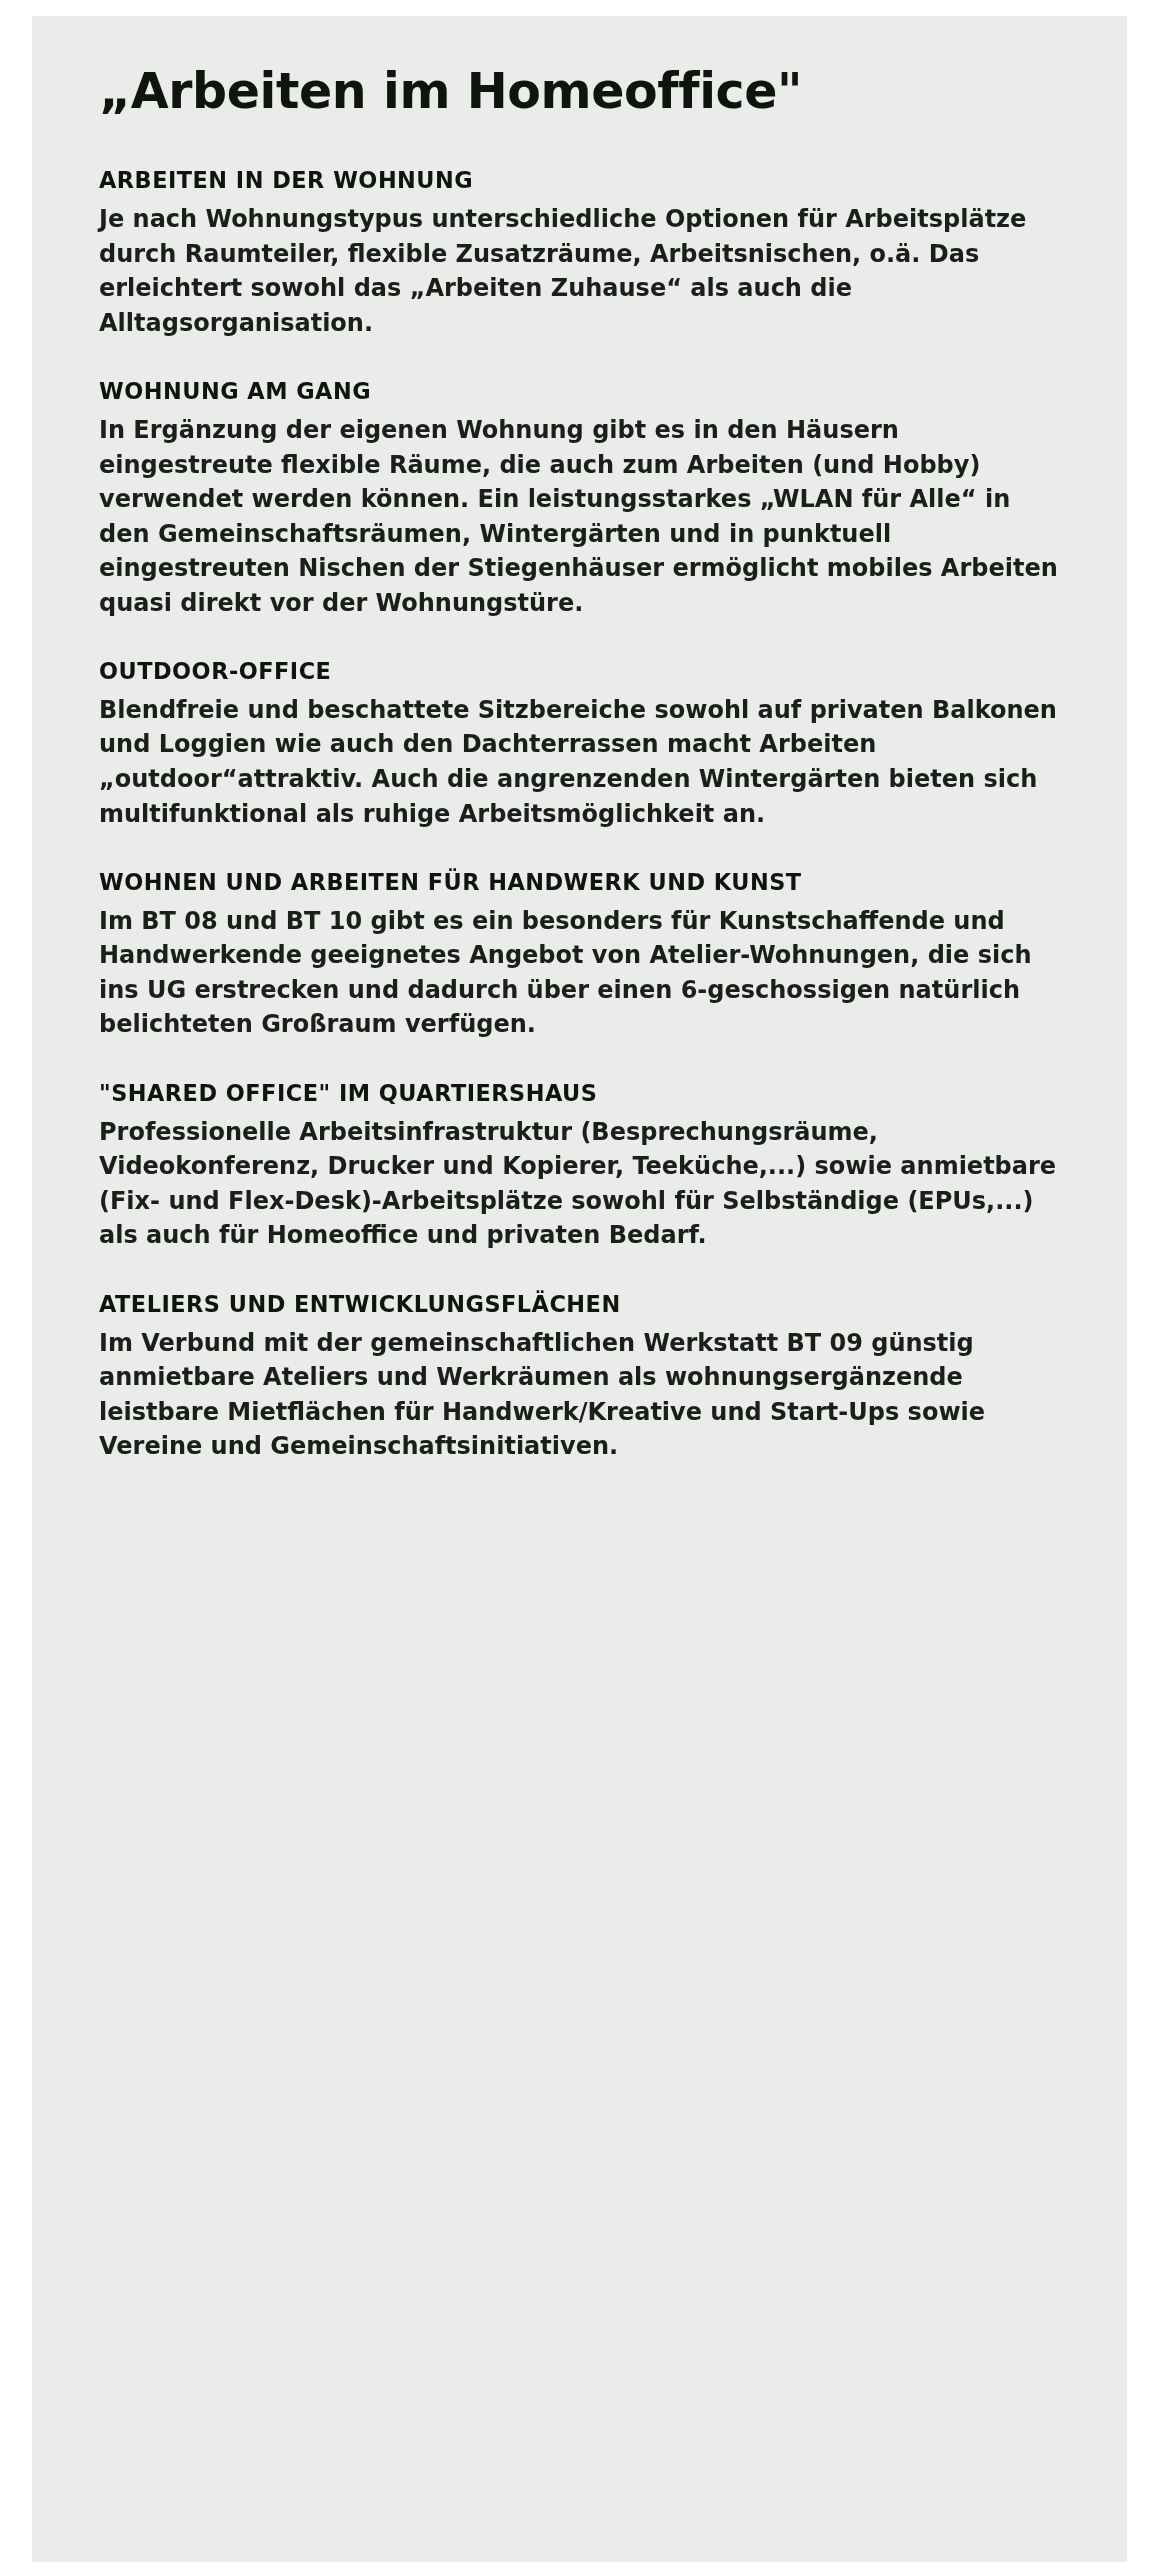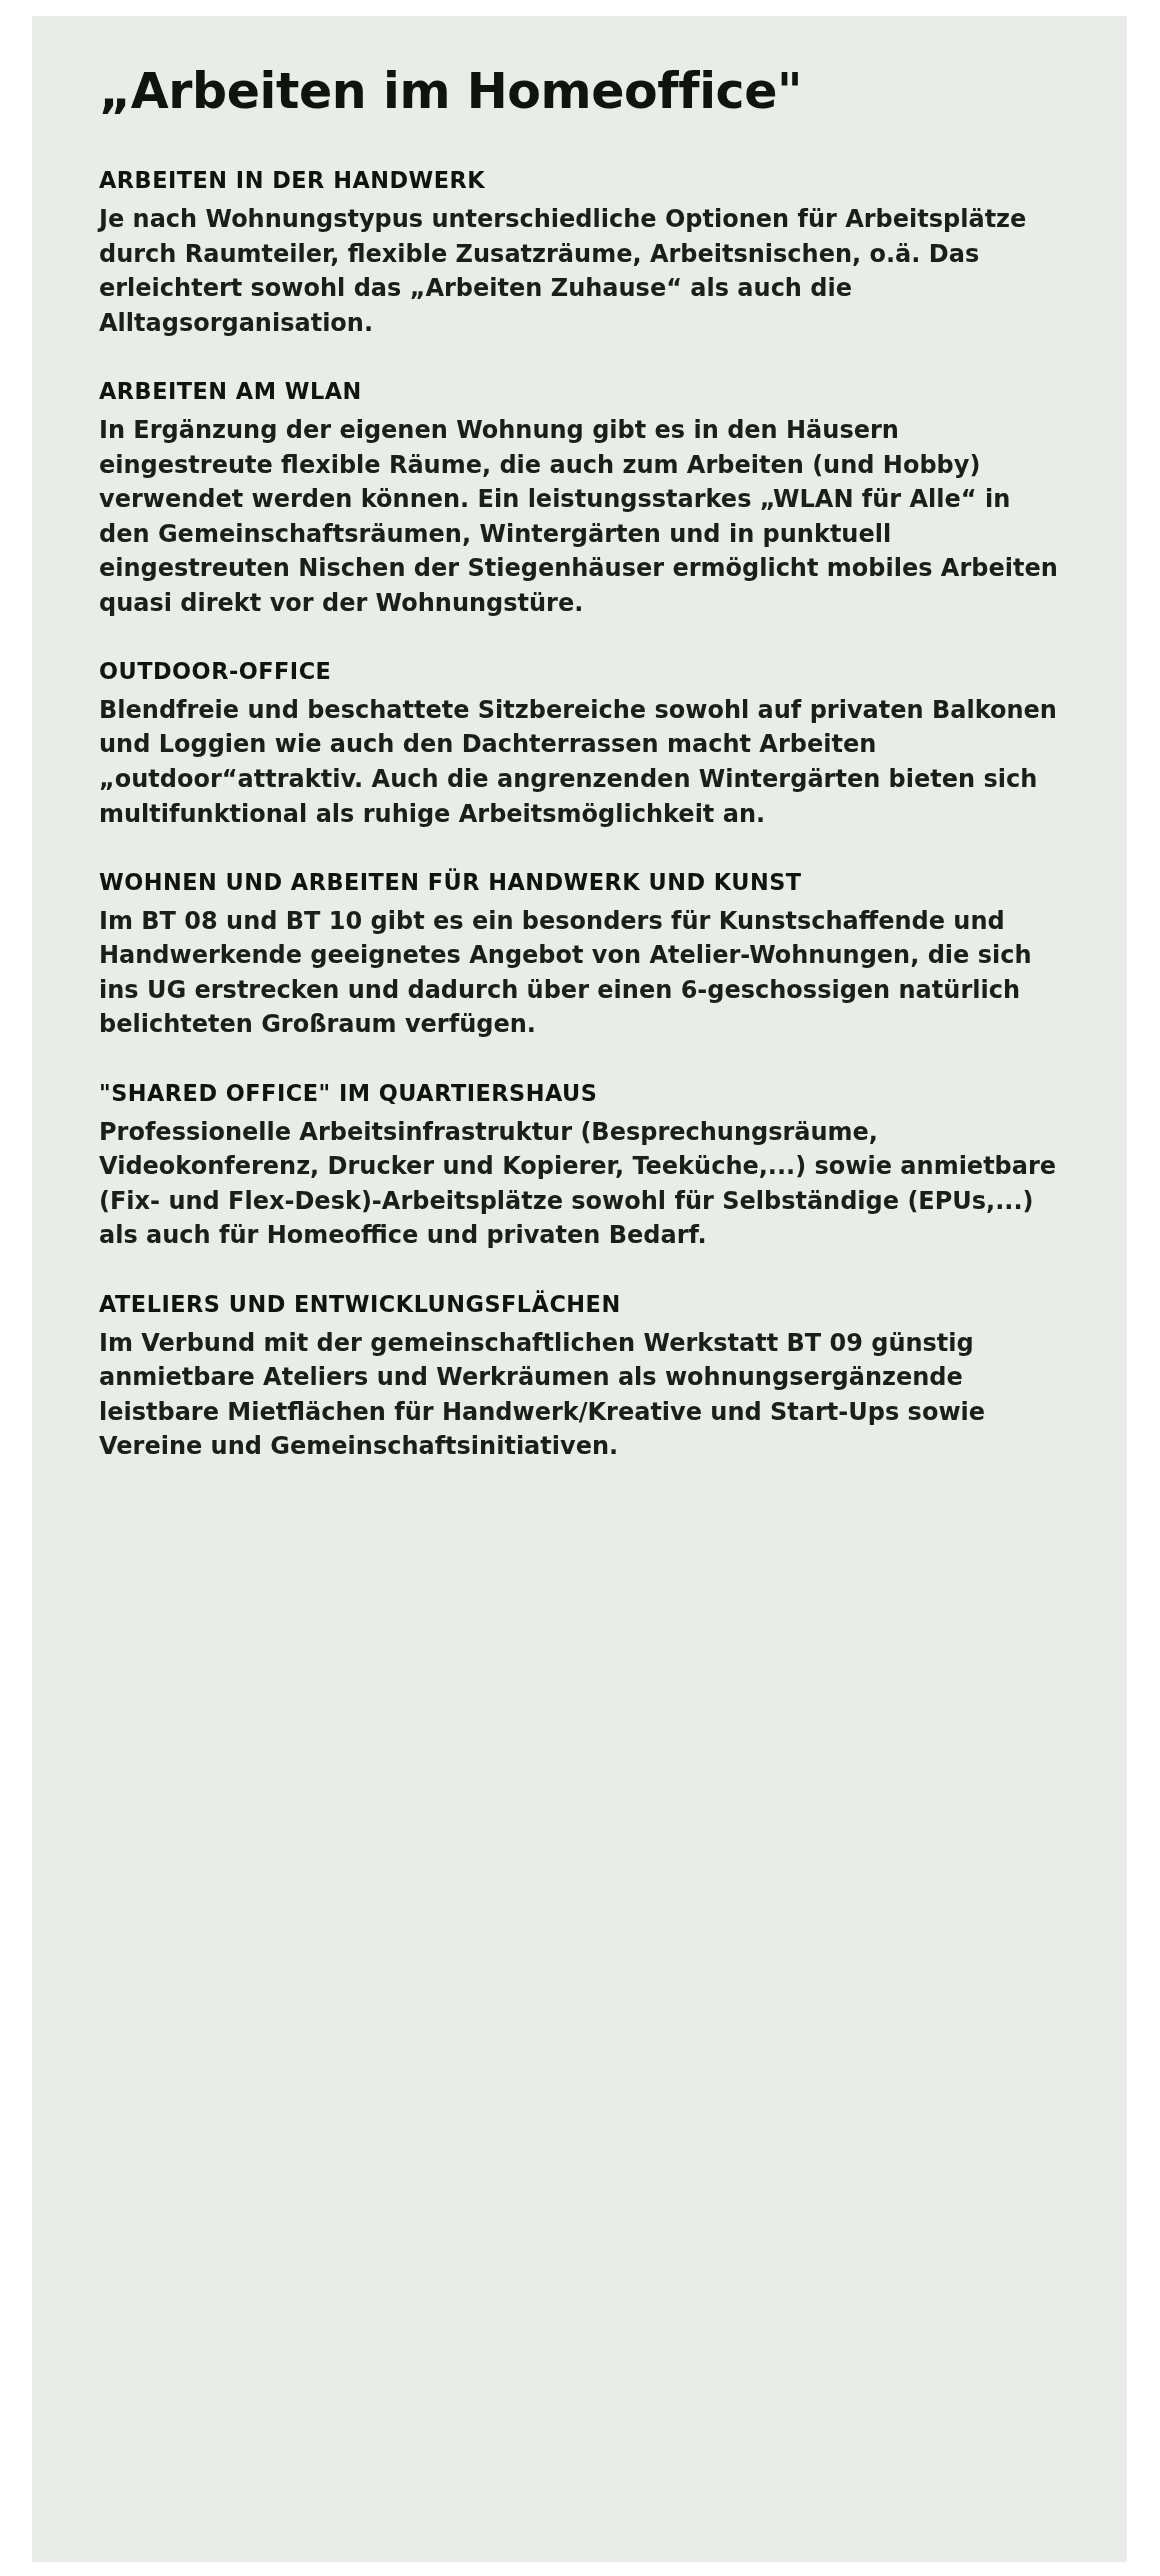--- a/index.html
+++ b/index.html
@@ -62,26 +62,26 @@
 </style>
 </head>
 <body>
 
 <div class="page">
   <div class="panel">
 
     <h1 class="doc-title">„Arbeiten im Homeoffice"</h1>
 
     <div class="section">
-      <h2 class="section-heading">ARBEITEN IN DER HANDWERK</h2>
+      <h2 class="section-heading">ARBEITEN IN DER WOHNUNG</h2>
       <p class="section-body">Je nach Wohnungstypus unterschiedliche Optionen für Arbeitsplätze durch Raumteiler, flexible Zusatzräume, Arbeitsnischen, o.ä. Das erleichtert sowohl das „Arbeiten Zuhause“ als auch die Alltagsorganisation.</p>
     </div>
 
     <div class="section">
-      <h2 class="section-heading">ARBEITEN AM WLAN</h2>
+      <h2 class="section-heading">WOHNUNG AM GANG</h2>
       <p class="section-body">In Ergänzung der eigenen Wohnung gibt es in den Häusern eingestreute flexible Räume, die auch zum Arbeiten (und Hobby) verwendet werden können. Ein leistungsstarkes „WLAN für Alle“ in den Gemeinschaftsräumen, Wintergärten und in punktuell eingestreuten Nischen der Stiegenhäuser ermöglicht mobiles Arbeiten quasi direkt vor der Wohnungstüre.</p>
     </div>
 
     <div class="section">
       <h2 class="section-heading">OUTDOOR-OFFICE</h2>
       <p class="section-body">Blendfreie und beschattete Sitzbereiche sowohl auf privaten Balkonen und Loggien wie auch den Dachterrassen macht Arbeiten „outdoor“attraktiv. Auch die angrenzenden Wintergärten bieten sich multifunktional als ruhige Arbeitsmöglichkeit an.</p>
     </div>
 
     <div class="section">
       <h2 class="section-heading">WOHNEN UND ARBEITEN FÜR HANDWERK UND KUNST</h2>

